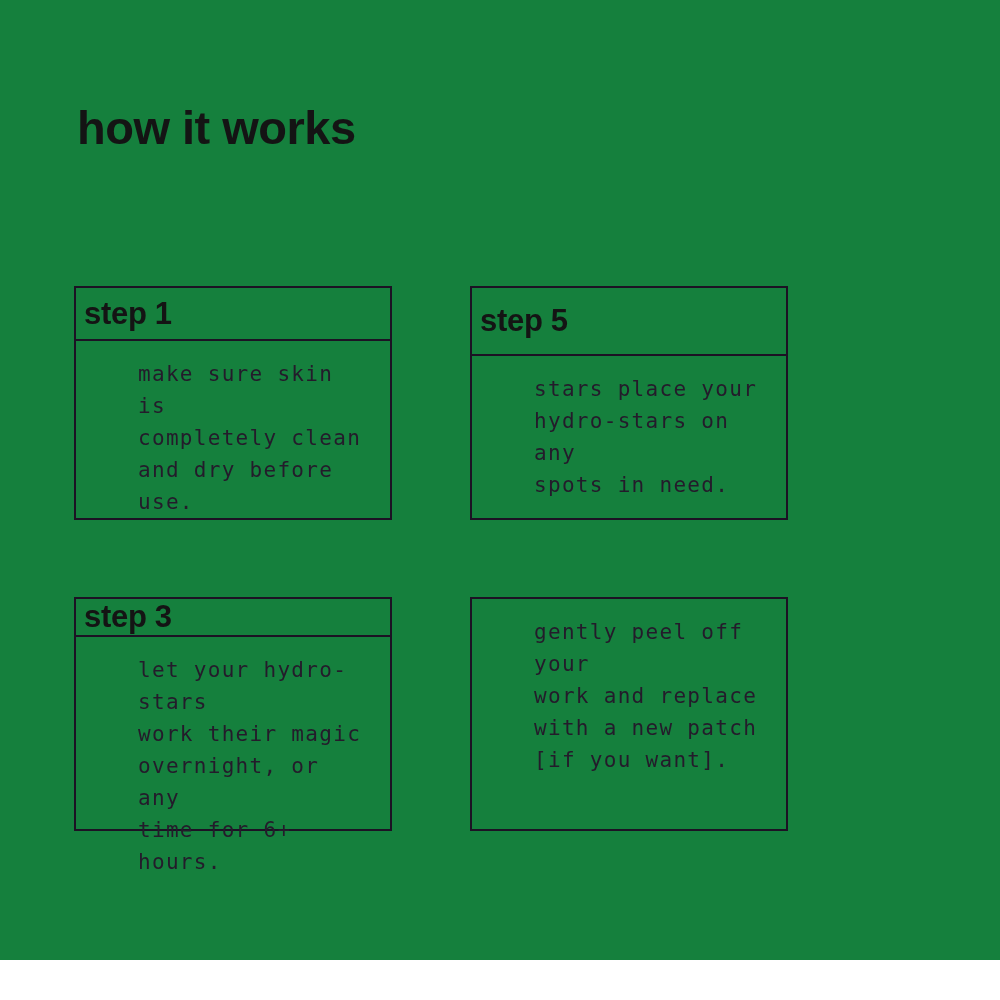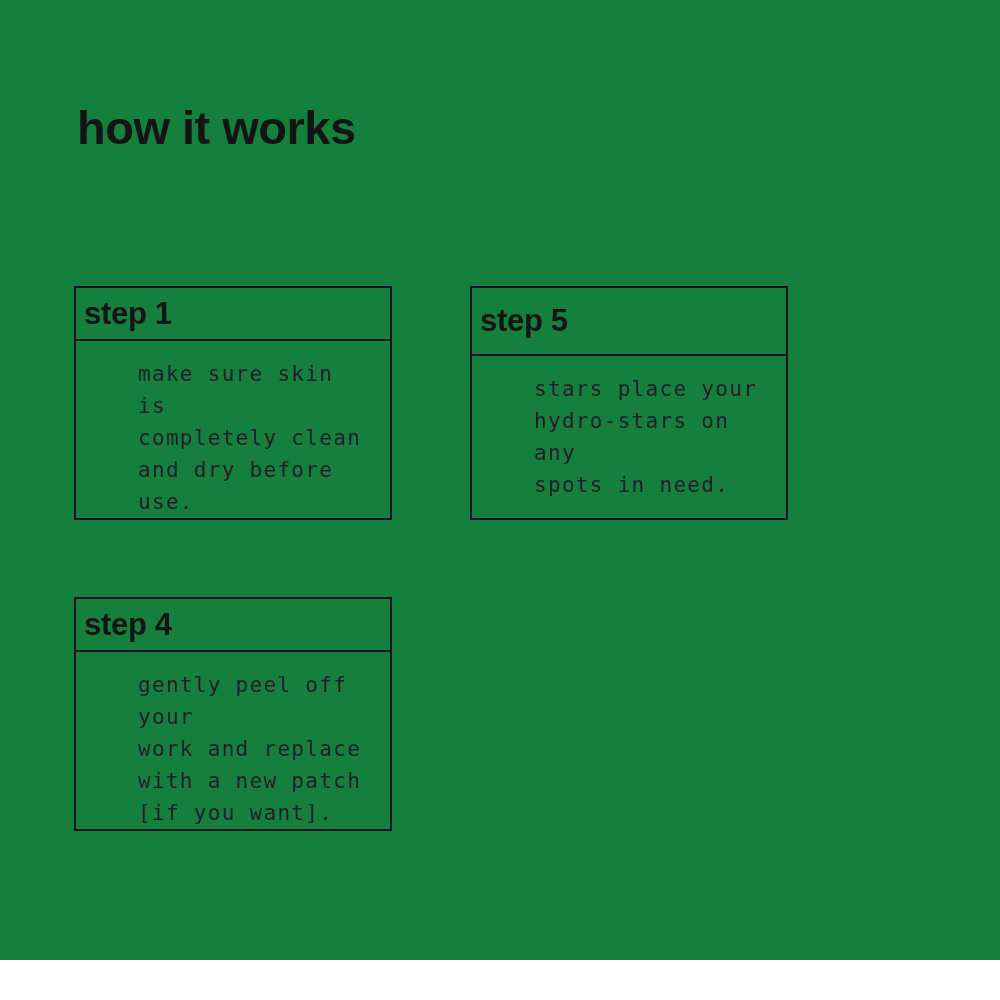--- a/index.html
+++ b/index.html
@@ -80,23 +80,29 @@
 and dry before use.</div>
     </div>
 
     <div class="step-card">
       <div class="step-card-header">step 5</div>
       <div class="step-card-body">stars place your
 hydro-stars on any
 spots in need.</div>
     </div>
 
+    <div class="step-card">
+      <div class="step-card-header">step 3</div>
+      <div class="step-card-body">let your hydro-stars
+work their magic
+overnight, or any
+time for 6+ hours.</div>
+    </div>
 
     <div class="step-card">
-      <div class="step-card-header">step 4</div>
       <div class="step-card-body">gently peel off your
 work and replace
 with a new patch
 [if you want].</div>
     </div>
 
   </div>
 </div>
 
 </body></html>

